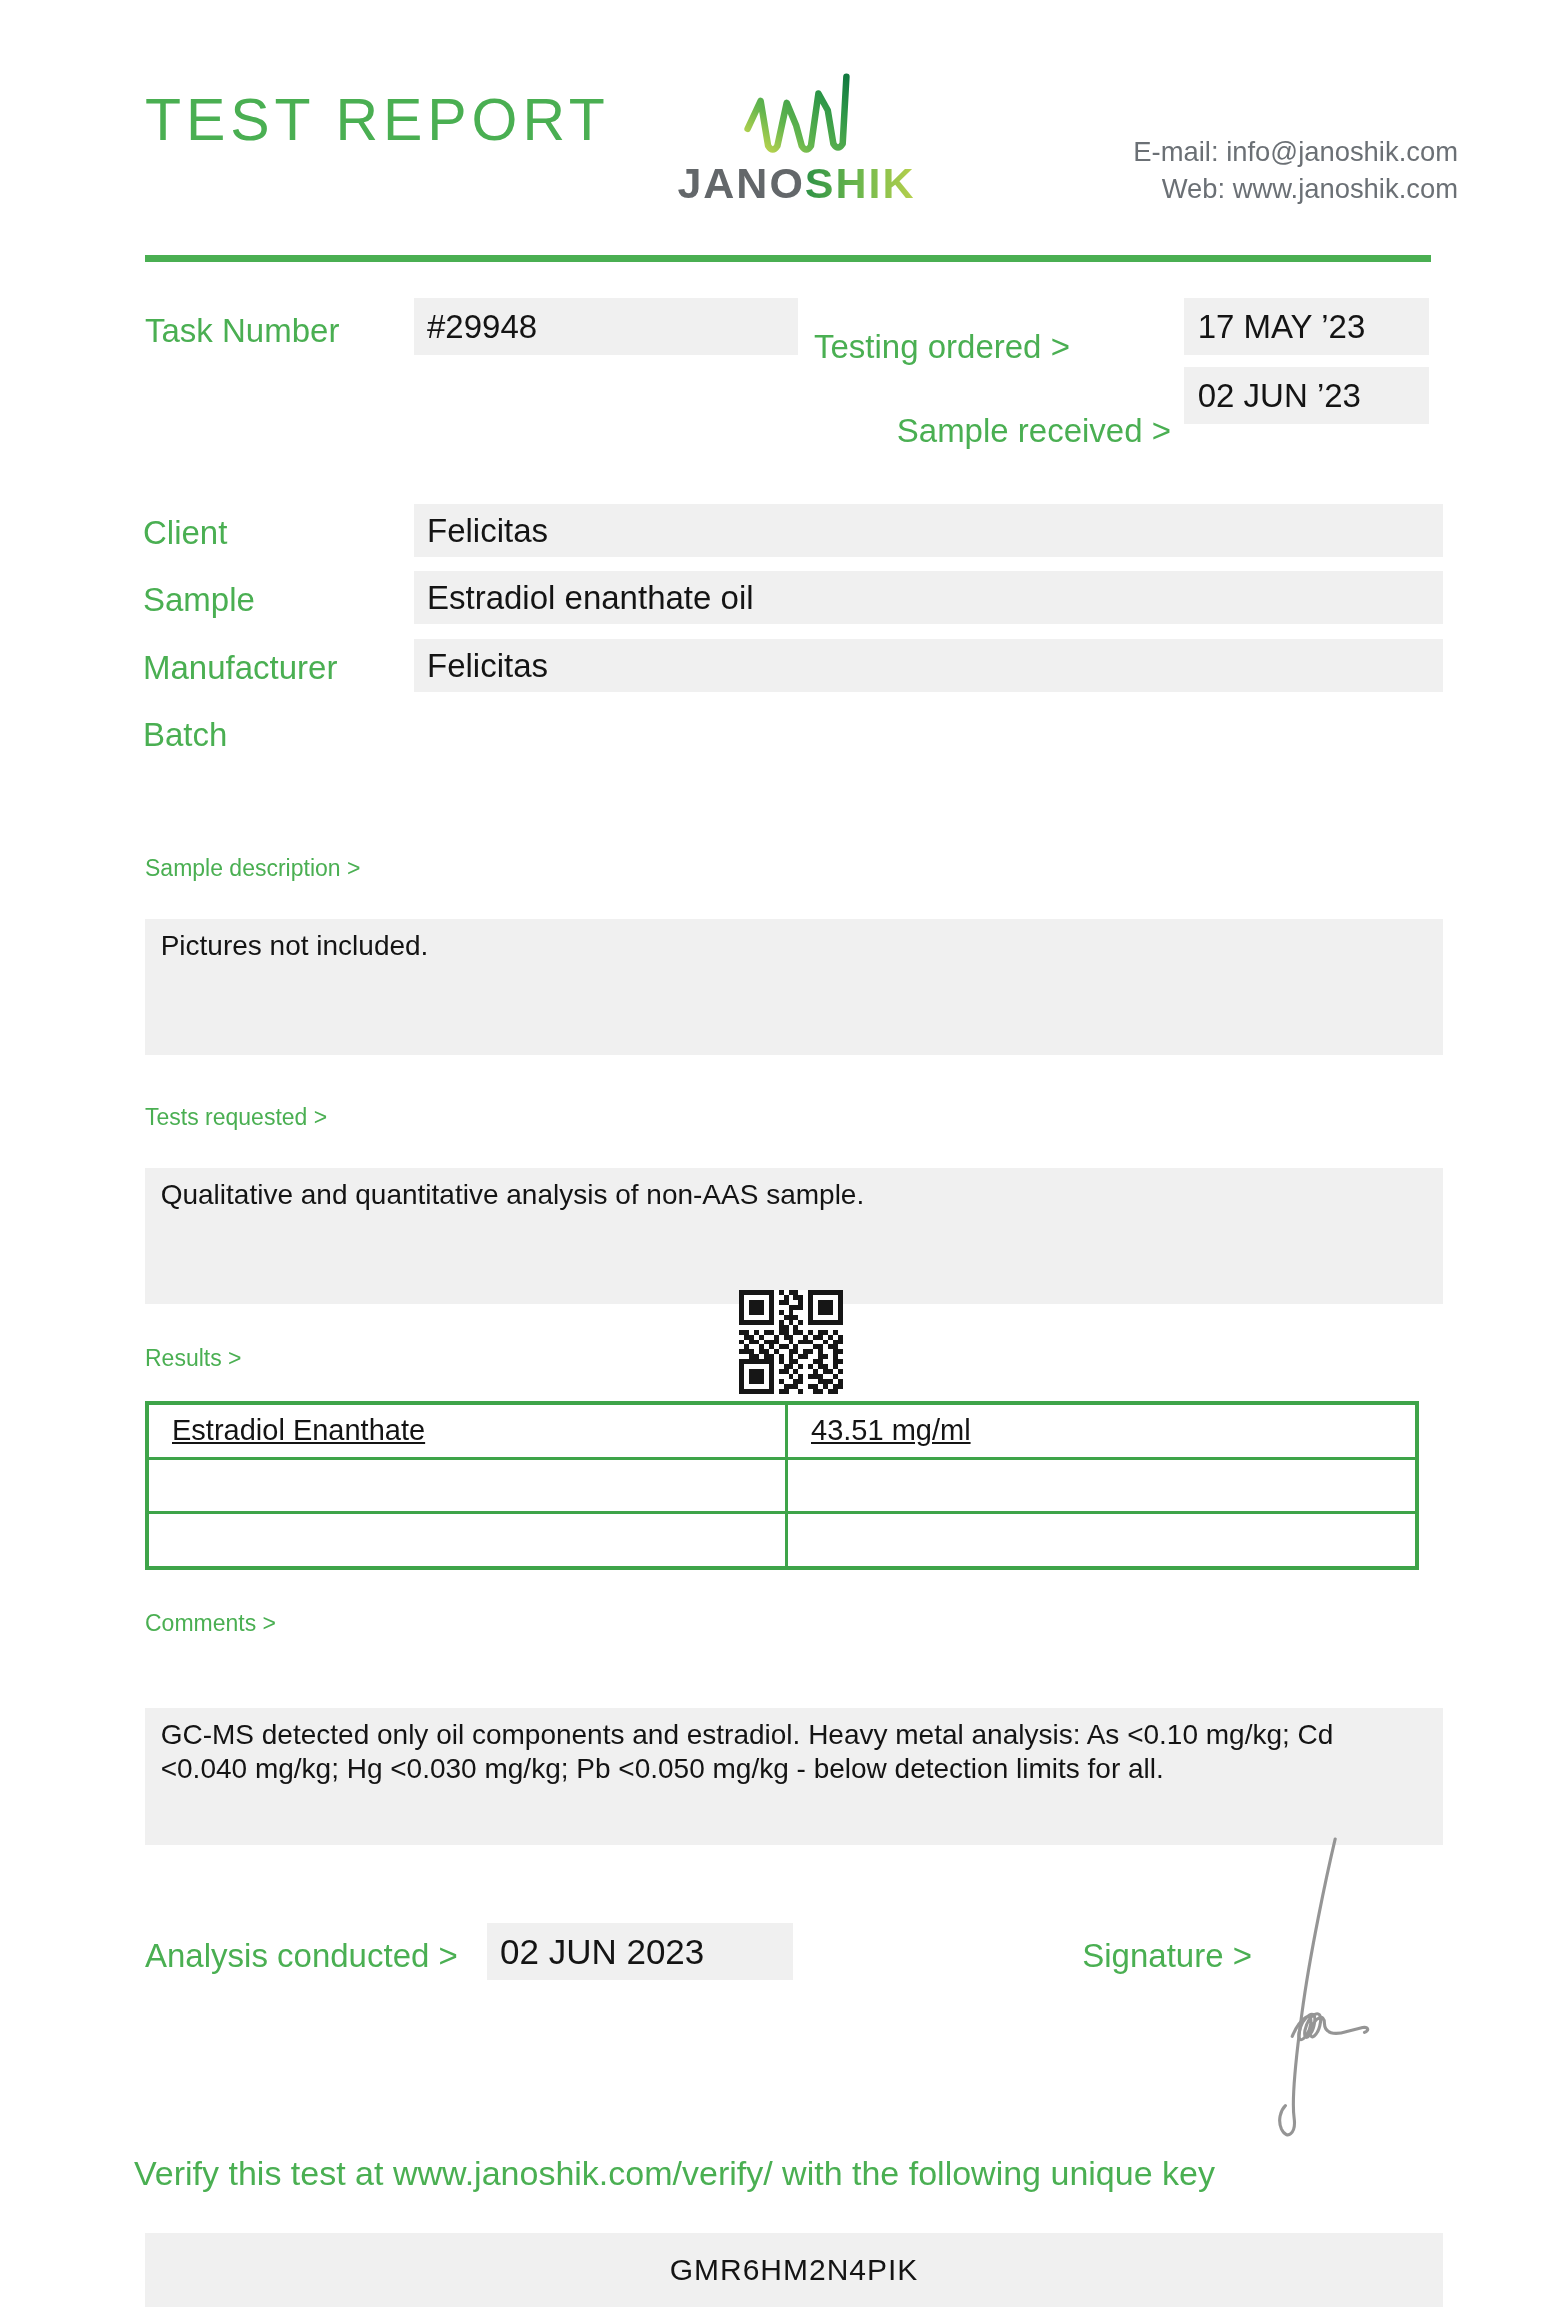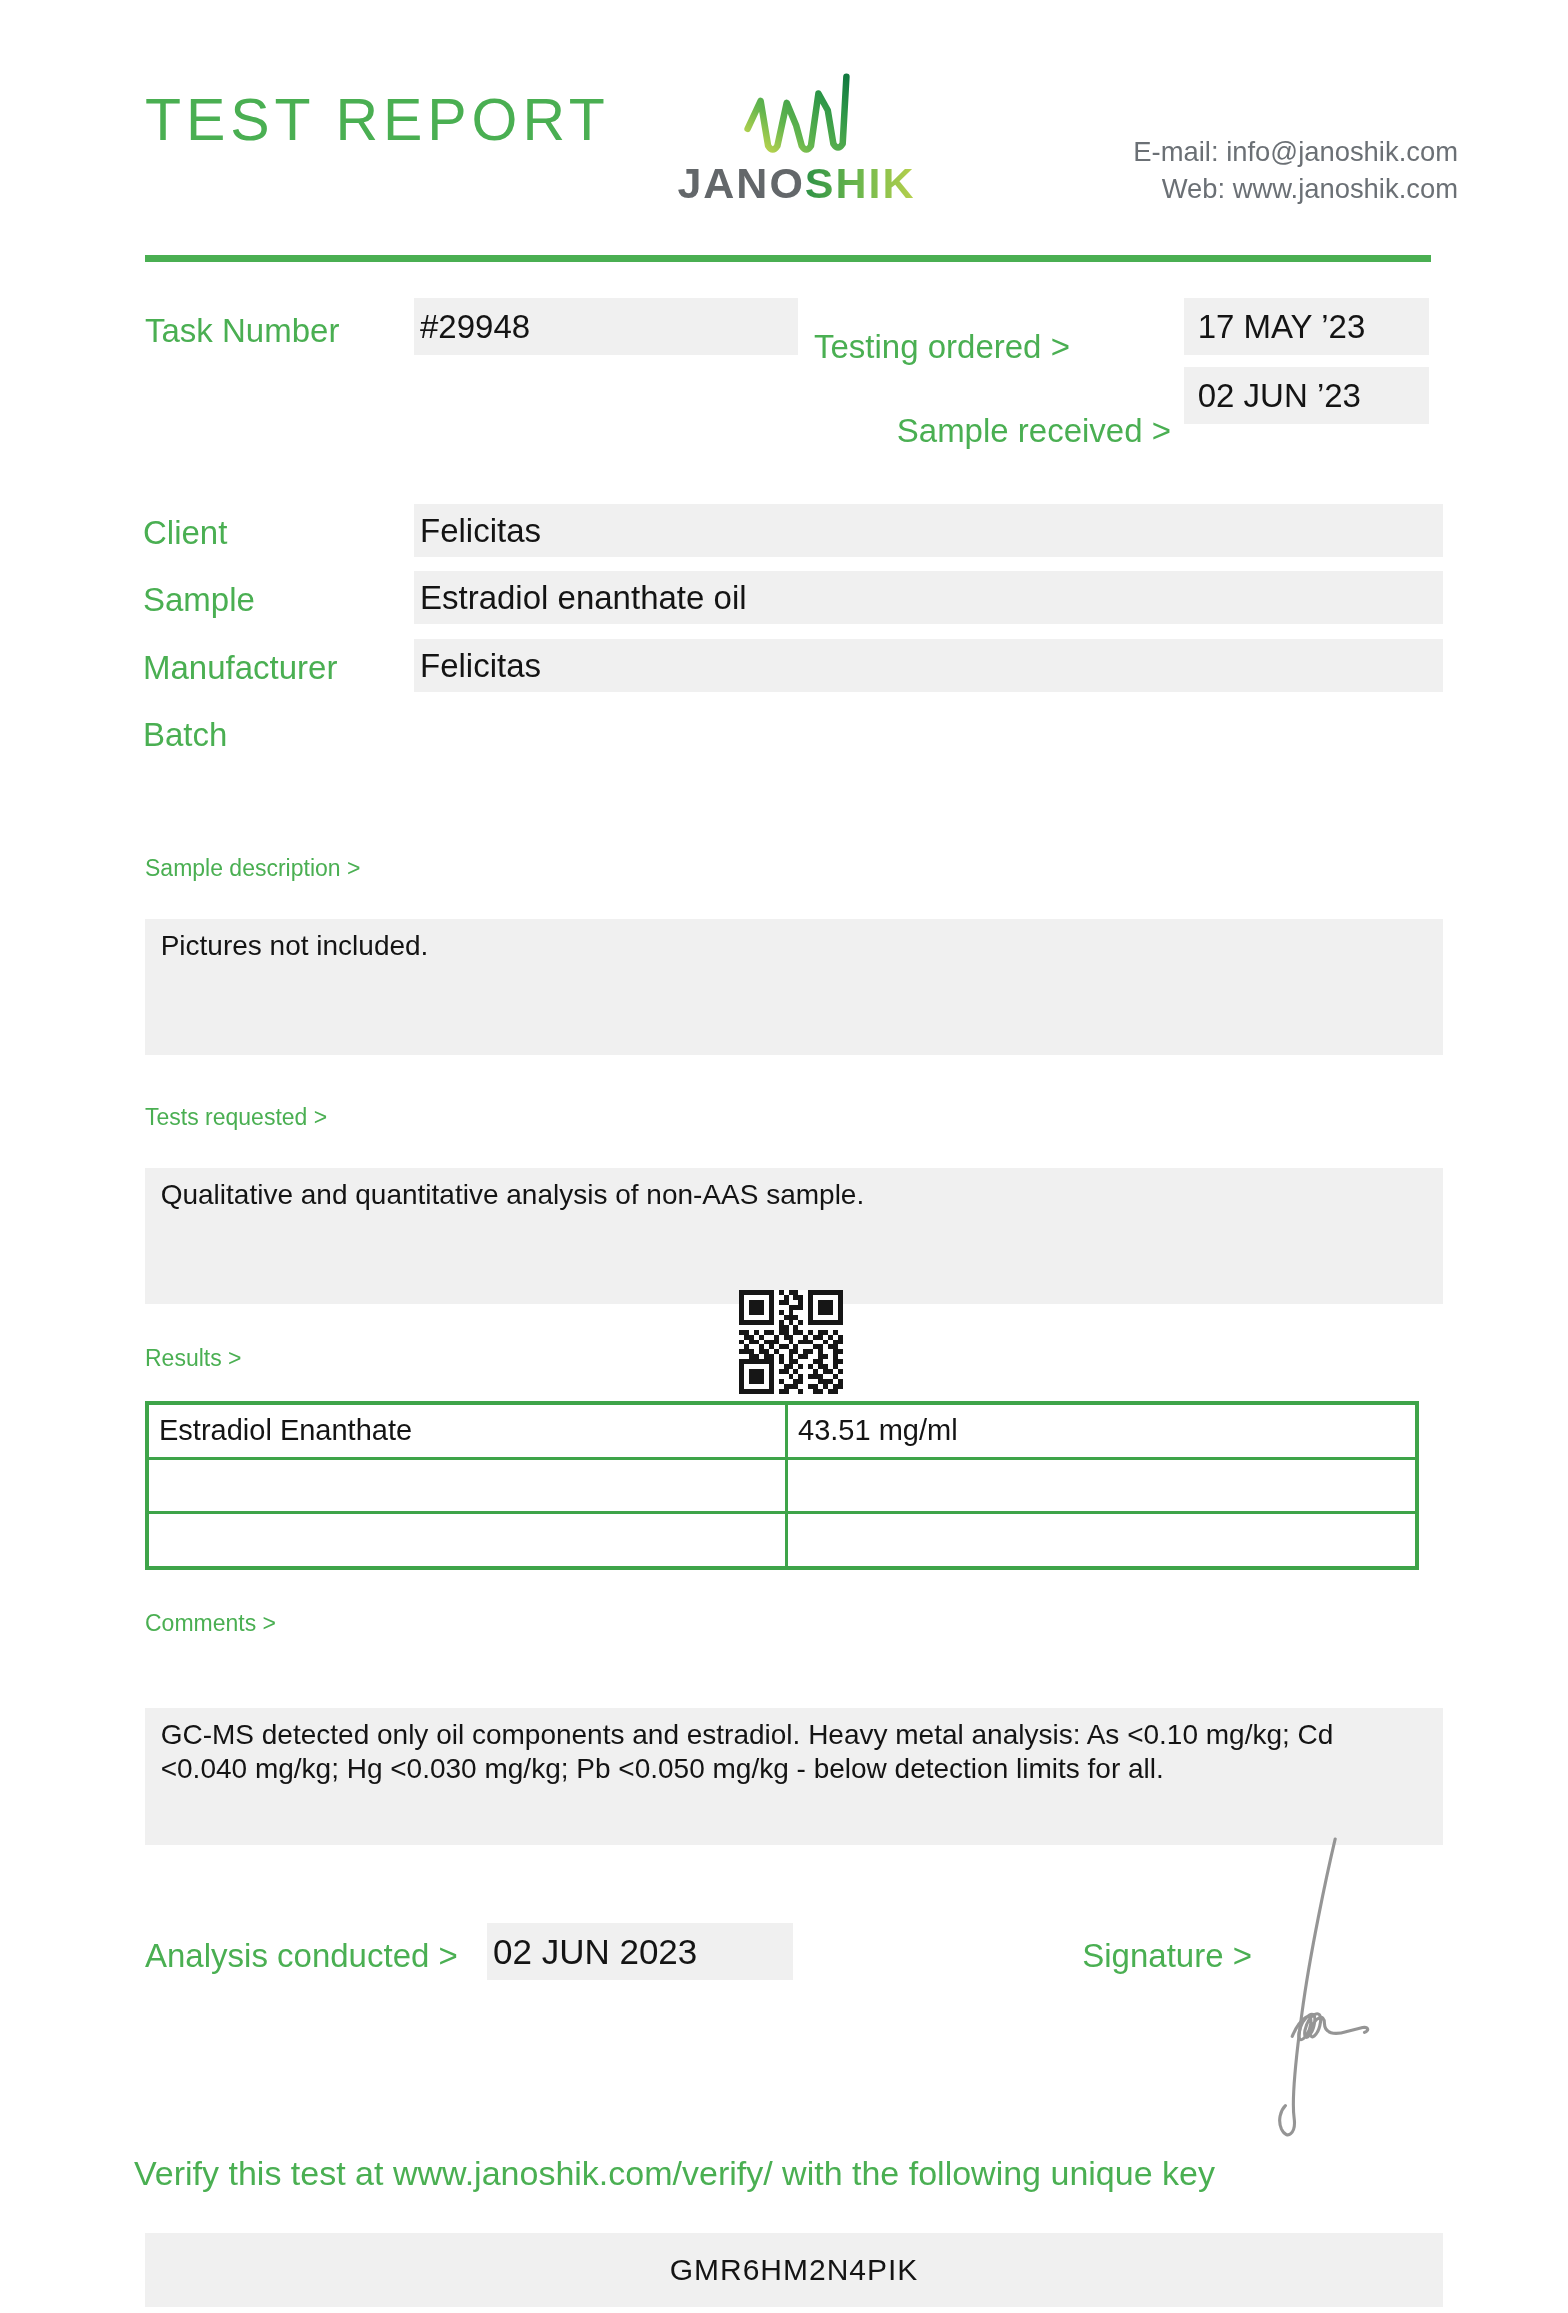--- a/index.html
+++ b/index.html
@@ -10,21 +10,21 @@
     --box:#f0f0f0;
     --logo-gray:#63676a;
     --sig:#8d8d8d;
   }
   *{margin:0;padding:0;box-sizing:border-box;}
   html,body{background:#ffffff;}
   body{font-family:"Liberation Sans", sans-serif;color:var(--text);}
   .page{position:relative;width:1568px;height:2313px;background:#fff;overflow:hidden;}
   .label{font-size:33px;color:var(--accent);white-space:nowrap;}
   .value-box{position:absolute;background:var(--box);font-size:33px;color:var(--text);
-             display:flex;align-items:center;padding-left:6px;white-space:nowrap;}
+             display:flex;align-items:center;padding-left:13px;white-space:nowrap;}
 
   
   .title{position:absolute;left:145px;top:86px;font-size:59px;letter-spacing:4.9px;color:var(--accent);font-weight:400;}
   .logo{position:absolute;left:674px;top:69px;width:245px;text-align:center;}
   .logo-icon{display:block;margin:0 auto;}
   .logo-text{font-size:43px;font-weight:bold;letter-spacing:2px;white-space:nowrap;}
   .logo-text .l-gray{color:var(--logo-gray);}
   .logo-text .l-green{color:#4aa44c;background:linear-gradient(90deg,#2e9246,#6fb84d,#b9d14c);
       -webkit-background-clip:text;background-clip:text;-webkit-text-fill-color:transparent;}
   .contact{position:absolute;right:110px;top:133px;text-align:right;font-size:27.4px;color:var(--muted);line-height:37px;white-space:nowrap;}
@@ -50,21 +50,21 @@
   
   .qr{position:absolute;left:739px;top:1290px;width:104px;height:104px;display:grid;
       grid-template-columns:repeat(21,1fr);grid-template-rows:repeat(21,1fr);background:#fff;}
   .qm{background:#fff;} .qm.on{background:#161616;}
 
   
   .rtable{position:absolute;left:145px;top:1401px;width:1274px;height:169px;
           border:4.9px solid var(--accent-dark);display:flex;flex-direction:column;}
   .rrow{flex:1;display:flex;border-top:3.9px solid var(--accent-dark);}
   .rrow:first-child{border-top:none;}
-  .rcell{display:flex;align-items:center;padding-left:10px;font-size:29px;white-space:nowrap;}
+  .rcell{display:flex;align-items:center;padding-left:23px;font-size:29px;white-space:nowrap;text-decoration:underline;}
   .rcell.c1{width:639px;border-right:3.9px solid var(--accent-dark);}
   .rcell.c2{flex:1;}
 
   
   .analysis-label{position:absolute;left:145px;top:1937px;}
   .analysis-box{left:487px;top:1923px;width:306px;height:57px;font-size:35px;}
   .sig-label{position:absolute;left:1019px;top:1937px;width:233px;text-align:right;}
   .signature{position:absolute;left:1259px;top:1825px;}
 
   .verify{position:absolute;left:134px;top:2154px;width:1298px;font-size:34px;color:var(--accent);white-space:nowrap;}

